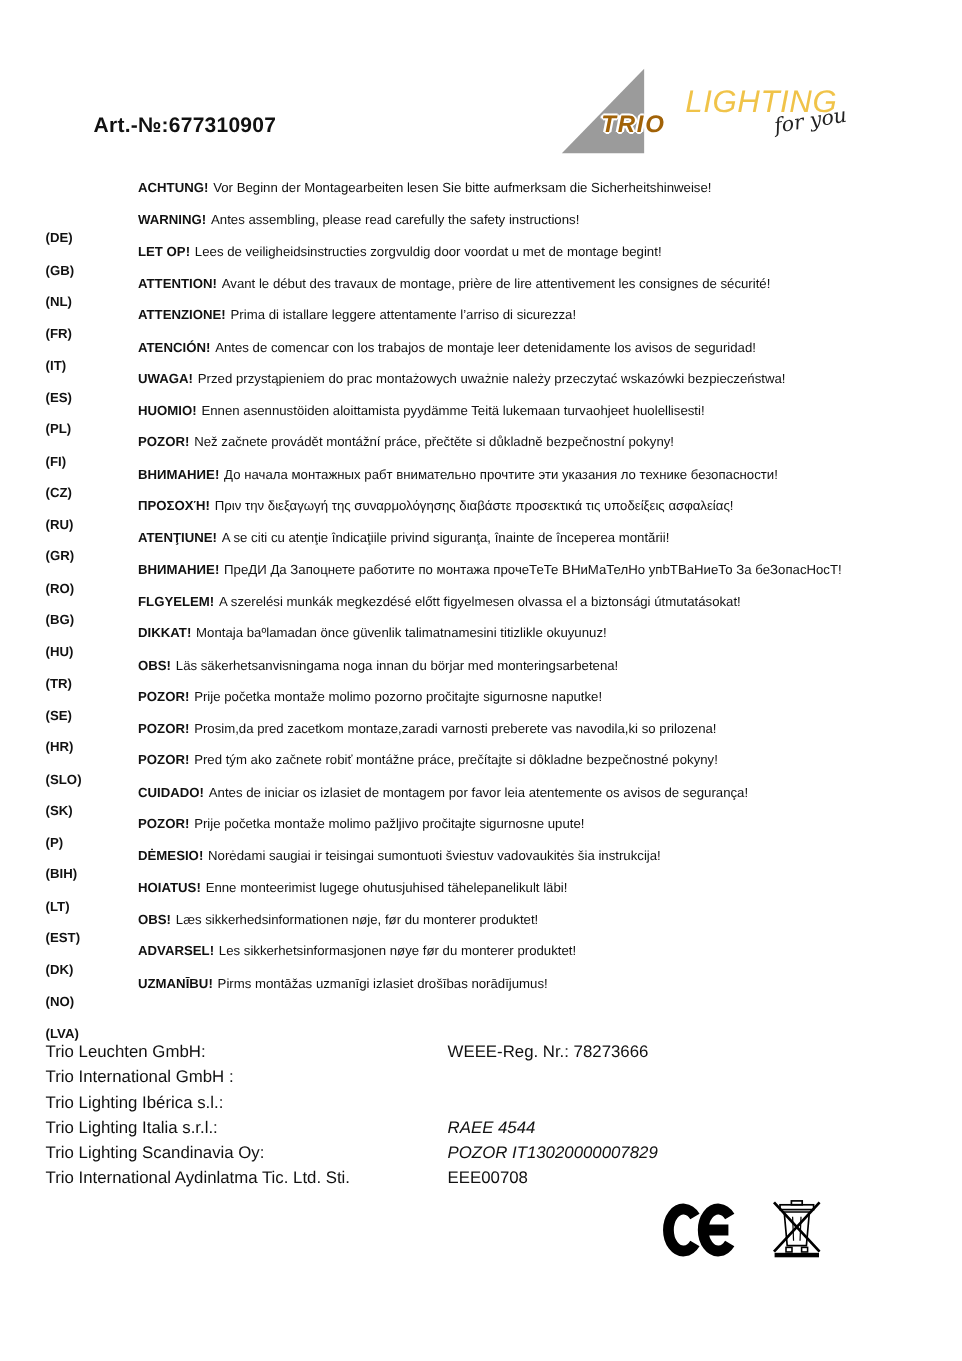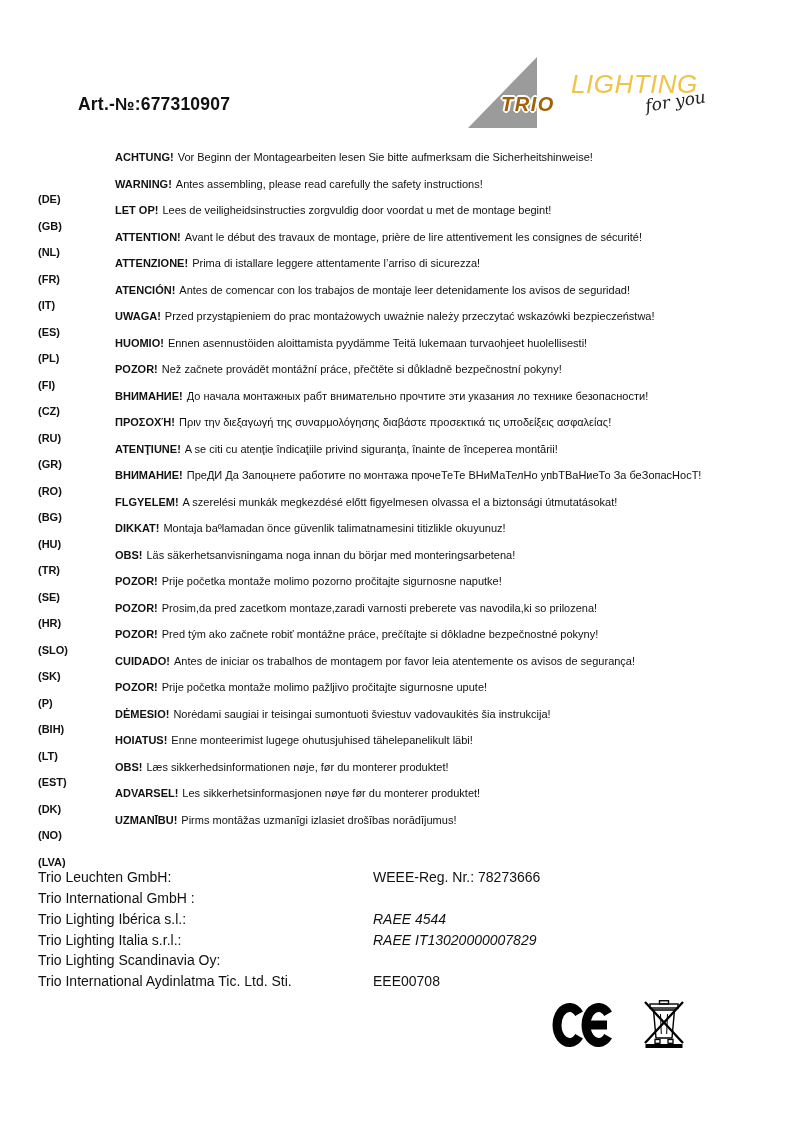--- a/index.html
+++ b/index.html
@@ -22,21 +22,21 @@
     font-family:"DejaVu Serif",serif;color:#222;transform:rotate(-9deg);
   }
   
   .warnings{position:absolute;left:38px;top:151px;width:748px;font-size:11px;line-height:13px;}
   .w-row{display:flex;align-items:flex-start;height:26.5px;}
   .w-code{width:77px;flex:none;font-weight:bold;margin-top:42px;}
   .w-text{flex:1;}
   .w-word{font-weight:bold;margin-right:4px;}
   
   .companies{position:absolute;left:38px;top:866px;width:740px;font-size:14px;line-height:20px;}
-  .c-row{display:flex;align-items:flex-end;height:20.9px;}
+  .c-row{display:flex;align-items:center;height:20.9px;}
   .c-name{width:335px;flex:none;}
   .c-reg{flex:1;}
   .c-reg.italic{font-style:italic;margin-top:42px;}
   
   .ce-mark{position:absolute;left:552px;top:1000px;}
   .weee-bin{position:absolute;left:644px;top:1000px;}
 </style>
 </head>
 <body>
 
@@ -144,21 +144,21 @@
     <span class="w-text"><b class="w-word">POZOR!</b><span class="w-rest">Prosim,da pred zacetkom montaze,zaradi varnosti preberete vas navodila,ki so prilozena!</span></span>
   </div>
 
   <div class="w-row">
     <span class="w-code">(SK)</span>
     <span class="w-text"><b class="w-word">POZOR!</b><span class="w-rest">Pred tým ako začnete robiť montážne práce, prečítajte si dôkladne bezpečnostné pokyny!</span></span>
   </div>
 
   <div class="w-row">
     <span class="w-code">(P)</span>
-    <span class="w-text"><b class="w-word">CUIDADO!</b><span class="w-rest">Antes de iniciar os trabalhos de montagem por favor leia atentemente os avisos de segurança!</span></span>
+    <span class="w-text"><b class="w-word">CUIDADO!</b><span class="w-rest">Antes de iniciar os izlasiet de montagem por favor leia atentemente os avisos de segurança!</span></span>
   </div>
 
   <div class="w-row">
     <span class="w-code">(BIH)</span>
     <span class="w-text"><b class="w-word">POZOR!</b><span class="w-rest">Prije početka montaže molimo pažljivo pročitajte sigurnosne upute!</span></span>
   </div>
 
   <div class="w-row">
     <span class="w-code">(LT)</span>
     <span class="w-text"><b class="w-word">DĖMESIO!</b><span class="w-rest">Norėdami saugiai ir teisingai sumontuoti šviestuv vadovaukitės šia instrukcija!</span></span>
@@ -196,21 +196,21 @@
     <span class="c-reg"></span>
   </div>
 
   <div class="c-row">
     <span class="c-name">Trio Lighting Ibérica s.l.:</span>
     <span class="c-reg italic">RAEE 4544</span>
   </div>
 
   <div class="c-row">
     <span class="c-name">Trio Lighting Italia s.r.l.:</span>
-    <span class="c-reg italic">RAEE IT13020000007829</span>
+    <span class="c-reg italic">POZOR IT13020000007829</span>
   </div>
 
   <div class="c-row">
     <span class="c-name">Trio Lighting Scandinavia Oy:</span>
   </div>
 
   <div class="c-row">
     <span class="c-name">Trio International Aydinlatma Tic. Ltd. Sti.</span>
     <span class="c-reg">EEE00708</span>
   </div>

